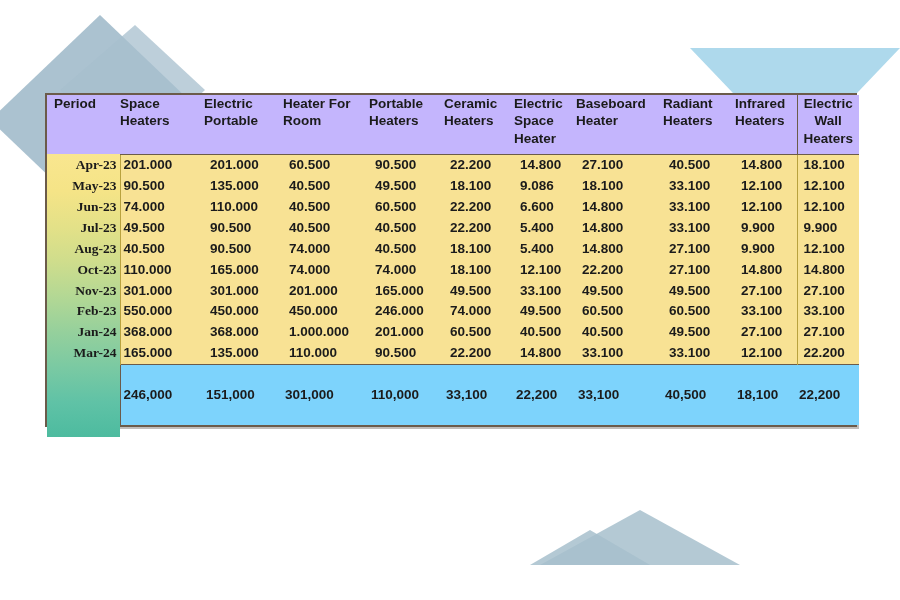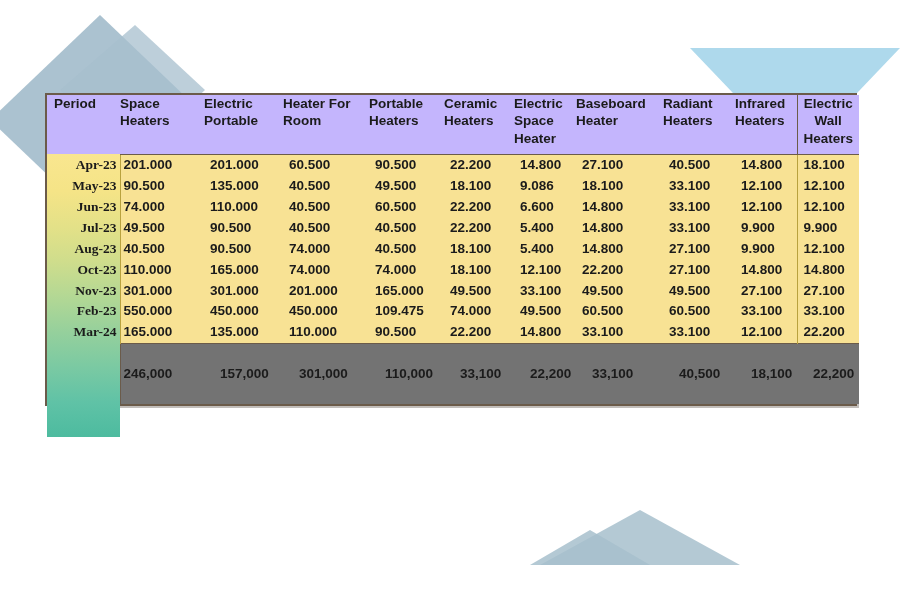--- a/index.html
+++ b/index.html
@@ -90,22 +90,22 @@
   }
   td.num-cell.first-num {
     padding-left: 3px !important;
   }
   td.last-col {
     border-left: 1.5px solid #b9a23e;
   }
 
   
   tr.avg-row td {
-    background: #737373;
-    padding: 16px;
+    background: #7dd3fc;
+    padding: 2px;
     font-size: 13.5px;
     line-height: 1.22;
     border-top: 1.5px solid #6b5b4a;
     vertical-align: middle;
     color: #1b1b1b;
   }
   tr.avg-row td.avg-label {
     background: #f8e294;
     text-align: left;
     border-right: 1.5px solid #6b5b4a;
@@ -282,45 +282,58 @@
           <td class="num-cell">49.500</td>
           <td class="num-cell">49.500</td>
           <td class="num-cell">27.100</td>
           <td class="num-cell last-col">27.100</td>
         </tr>
         <tr class="data-row">
           <td class="period-cell"><span class="period-text">Feb-23</span></td>
           <td class="num-cell first-num">550.000</td>
           <td class="num-cell">450.000</td>
           <td class="num-cell">450.000</td>
-          <td class="num-cell">109.475</td>
+          <td class="num-cell">246.000</td>
           <td class="num-cell">74.000</td>
           <td class="num-cell">49.500</td>
           <td class="num-cell">60.500</td>
           <td class="num-cell">60.500</td>
           <td class="num-cell">33.100</td>
           <td class="num-cell last-col">33.100</td>
+        </tr>
+        <tr class="data-row">
+          <td class="period-cell"><span class="period-text">Jan-24</span></td>
+          <td class="num-cell first-num">368.000</td>
+          <td class="num-cell">368.000</td>
+          <td class="num-cell">1.000.000</td>
+          <td class="num-cell">201.000</td>
+          <td class="num-cell">60.500</td>
+          <td class="num-cell">40.500</td>
+          <td class="num-cell">40.500</td>
+          <td class="num-cell">49.500</td>
+          <td class="num-cell">27.100</td>
+          <td class="num-cell last-col">27.100</td>
         </tr>
         <tr class="data-row">
           <td class="period-cell"><span class="period-text">Mar-24</span></td>
           <td class="num-cell first-num">165.000</td>
           <td class="num-cell">135.000</td>
           <td class="num-cell">110.000</td>
           <td class="num-cell">90.500</td>
           <td class="num-cell">22.200</td>
           <td class="num-cell">14.800</td>
           <td class="num-cell">33.100</td>
           <td class="num-cell">33.100</td>
           <td class="num-cell">12.100</td>
           <td class="num-cell last-col">22.200</td>
         </tr>
         <tr class="avg-row">
           <td class="avg-label">Average monthly searches</td>
           <td class="avg-val first-num">246,000</td>
-          <td class="avg-val">157,000</td>
+          <td class="avg-val">151,000</td>
           <td class="avg-val">301,000</td>
           <td class="avg-val">110,000</td>
           <td class="avg-val">33,100</td>
           <td class="avg-val">22,200</td>
           <td class="avg-val">33,100</td>
           <td class="avg-val">40,500</td>
           <td class="avg-val">18,100</td>
           <td class="avg-val">22,200</td>
         </tr>
       </tbody>

